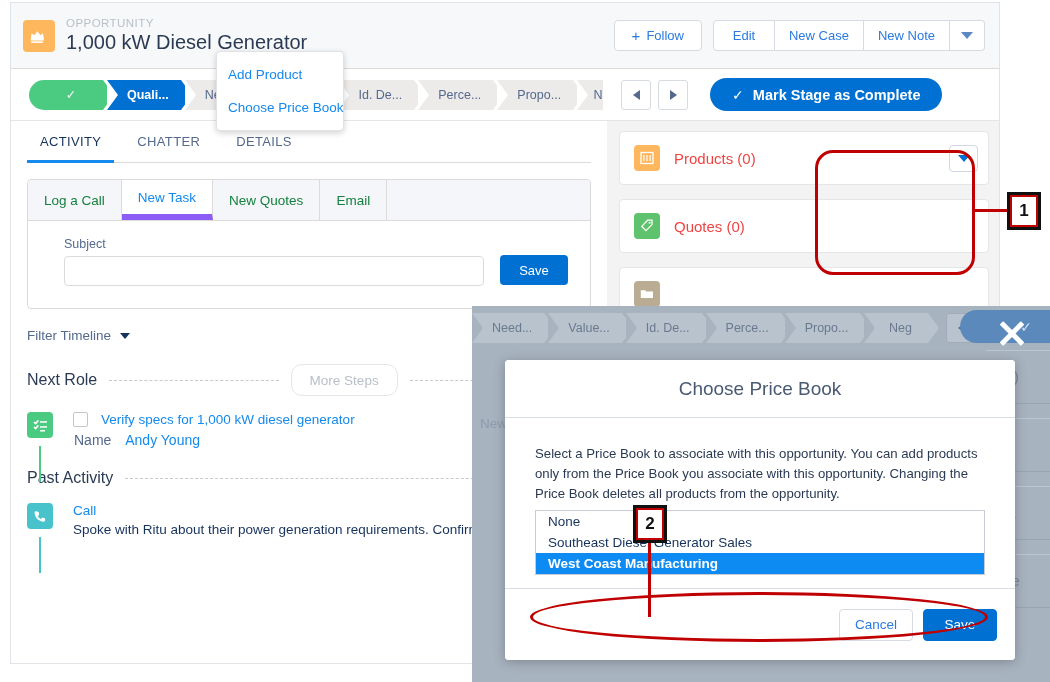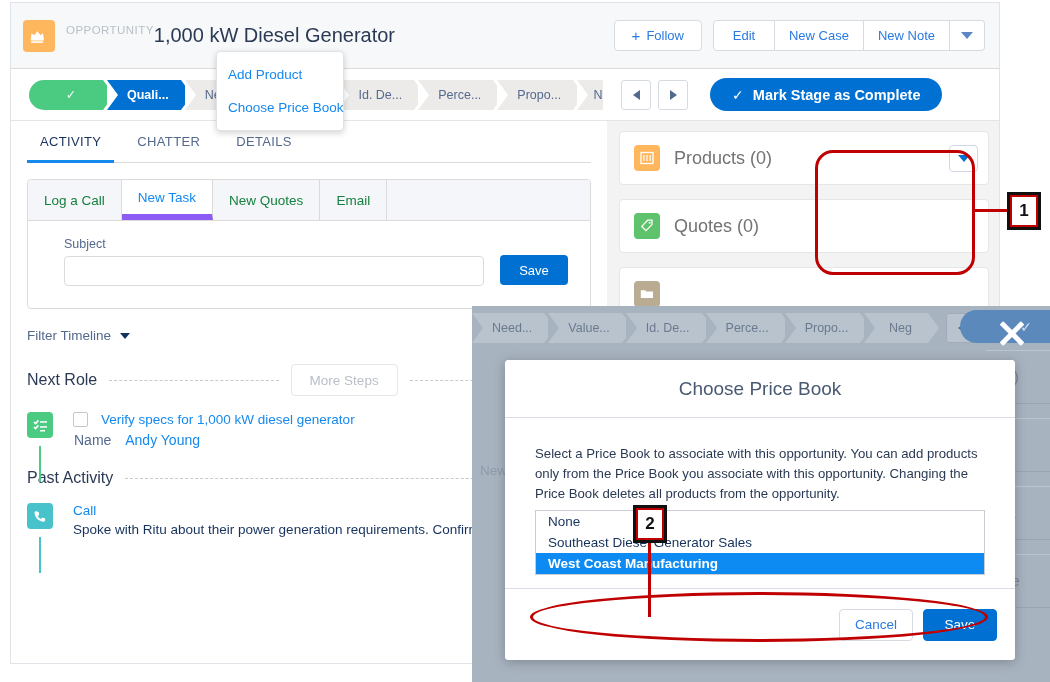--- a/index.html
+++ b/index.html
@@ -28,21 +28,21 @@
     display: flex; align-items: center;
     padding: 0 14px 0 12px;
   }
   .rec-icon {
     width: 32px; height: 32px; border-radius: 4px;
     background: #ffb75d;
     display: flex; align-items: center; justify-content: center;
     flex: 0 0 auto; margin-right: 11px;
   }
   .rec-icon svg { display:block; }
-  .rec-titles { display: flex; flex-direction: row; justify-content: center; }
+  .rec-titles { display: flex; flex-direction: column; justify-content: center; }
   .rec-eyebrow {
     font-size: 11.5px; letter-spacing: .45px; color: #b8bfc9;
     text-transform: uppercase; line-height: 14px; font-weight: 400;
   }
   .rec-title {
     font-size: 20px; color: #2b3a54; line-height: 25px; font-weight: 400;
     white-space: nowrap;
   }
   .rec-actions { margin-left: auto; display: flex; align-items: center; }
   .btn-group { display: flex; }
@@ -154,21 +154,21 @@
   }
   .filter-timeline .cdn {
     width:0;height:0;border-left:5px solid transparent;border-right:5px solid transparent;
     border-top:6px solid #16325c; margin-left: 9px;
   }
   .sec-head { display: flex; align-items: center; margin-top: 21px; }
   .sec-head .lbl { font-size: 16px; color: #2b3a54; white-space: nowrap; }
   .sec-head .dash { flex:1; border-top: 1px dashed #c9c9c9; margin: 0 12px; }
   .more-steps {
     border: 1px solid #e4e6ea; color: #b9bfc8; font-size: 13.5px;
-    padding: 0 18px; height: 32px; border-radius: 4px;
+    padding: 0 18px; height: 32px; border-radius: 11px;
     display: flex; align-items: center; cursor: pointer; background:#fff;
   }
   .tl-item { display: flex; margin-top: 16px; position: relative; }
   .tl-ico {
     width: 26px; height: 26px; border-radius: 4px; flex:0 0 auto; margin-right: 20px;
     display: flex; align-items: center; justify-content: center;
   }
   .tl-ico.task { background: #4bca81; }
   .tl-ico.call { background: #48c3cc; }
   .tl-stem { position: absolute; left: 12px; top: 34px; width: 2px; height: 36px; }
@@ -189,21 +189,21 @@
   .rcard {
     background: #fff; border: 1px solid #e4e6ea; border-radius: 4px;
     height: 54px; display: flex; align-items: center; padding: 0 14px;
     margin-bottom: 14px; position: relative;
   }
   .rc-ico { width: 26px; height: 26px; border-radius: 4px; margin-right: 14px;
             display:flex; align-items:center; justify-content:center; flex:0 0 auto;}
   .rc-ico.prod { background: #ffb75d; }
   .rc-ico.quot { background: #5fc26c; }
   .rc-ico.file { background: #baac93; }
-  .rc-title { font-size: 18px; color: #737373; }
+  .rc-title { font-size: 15px; color: #ef4444; }
   .rc-caret {
     position: absolute; right: 10px; top: 13px; width: 29px; height: 27px;
     border: 1px solid #cfd7e6; border-radius: 4px; background: #fff;
     display: flex; align-items: center; justify-content: center; cursor: pointer;
   }
   .rc-caret .cd {
     width:0;height:0;border-left:6px solid transparent;border-right:6px solid transparent;
     border-top:7px solid #0070d2;
   }
   .rc-menu {
@@ -257,21 +257,21 @@
   }
   .dim-close::before { transform: rotate(45deg); }
   .dim-close::after  { transform: rotate(-45deg); }
   .dim-right-labels { position:absolute; right: 0px; top: 44px; width: 64px; }
   .dl-card {
     height: 54px; border-bottom: 1px solid #99a6b4; border-top: 1px solid #bcc6d1;
     display:flex; align-items:center; color:#7a8899; font-size:15.5px;
     margin-bottom: 14px; padding-left: 2px; white-space: nowrap;
   }
   .dim-left-label {
-    position:absolute; left: 8px; top: 110px; color:#8e9bab; font-size:13.5px;margin-top:47px;
+    position:absolute; left: 8px; top: 110px; color:#8e9bab; font-size:13.5px;
   }
 
   
   .modal {
     position: absolute; left: 505px; top: 360px; width: 510px; height: 300px;
     background: #fff; border-radius: 4px; z-index: 70;
     box-shadow: 0 2px 12px rgba(0,0,0,.25);
     display: flex; flex-direction: column; overflow: visible;
   }
   .modal-head {

